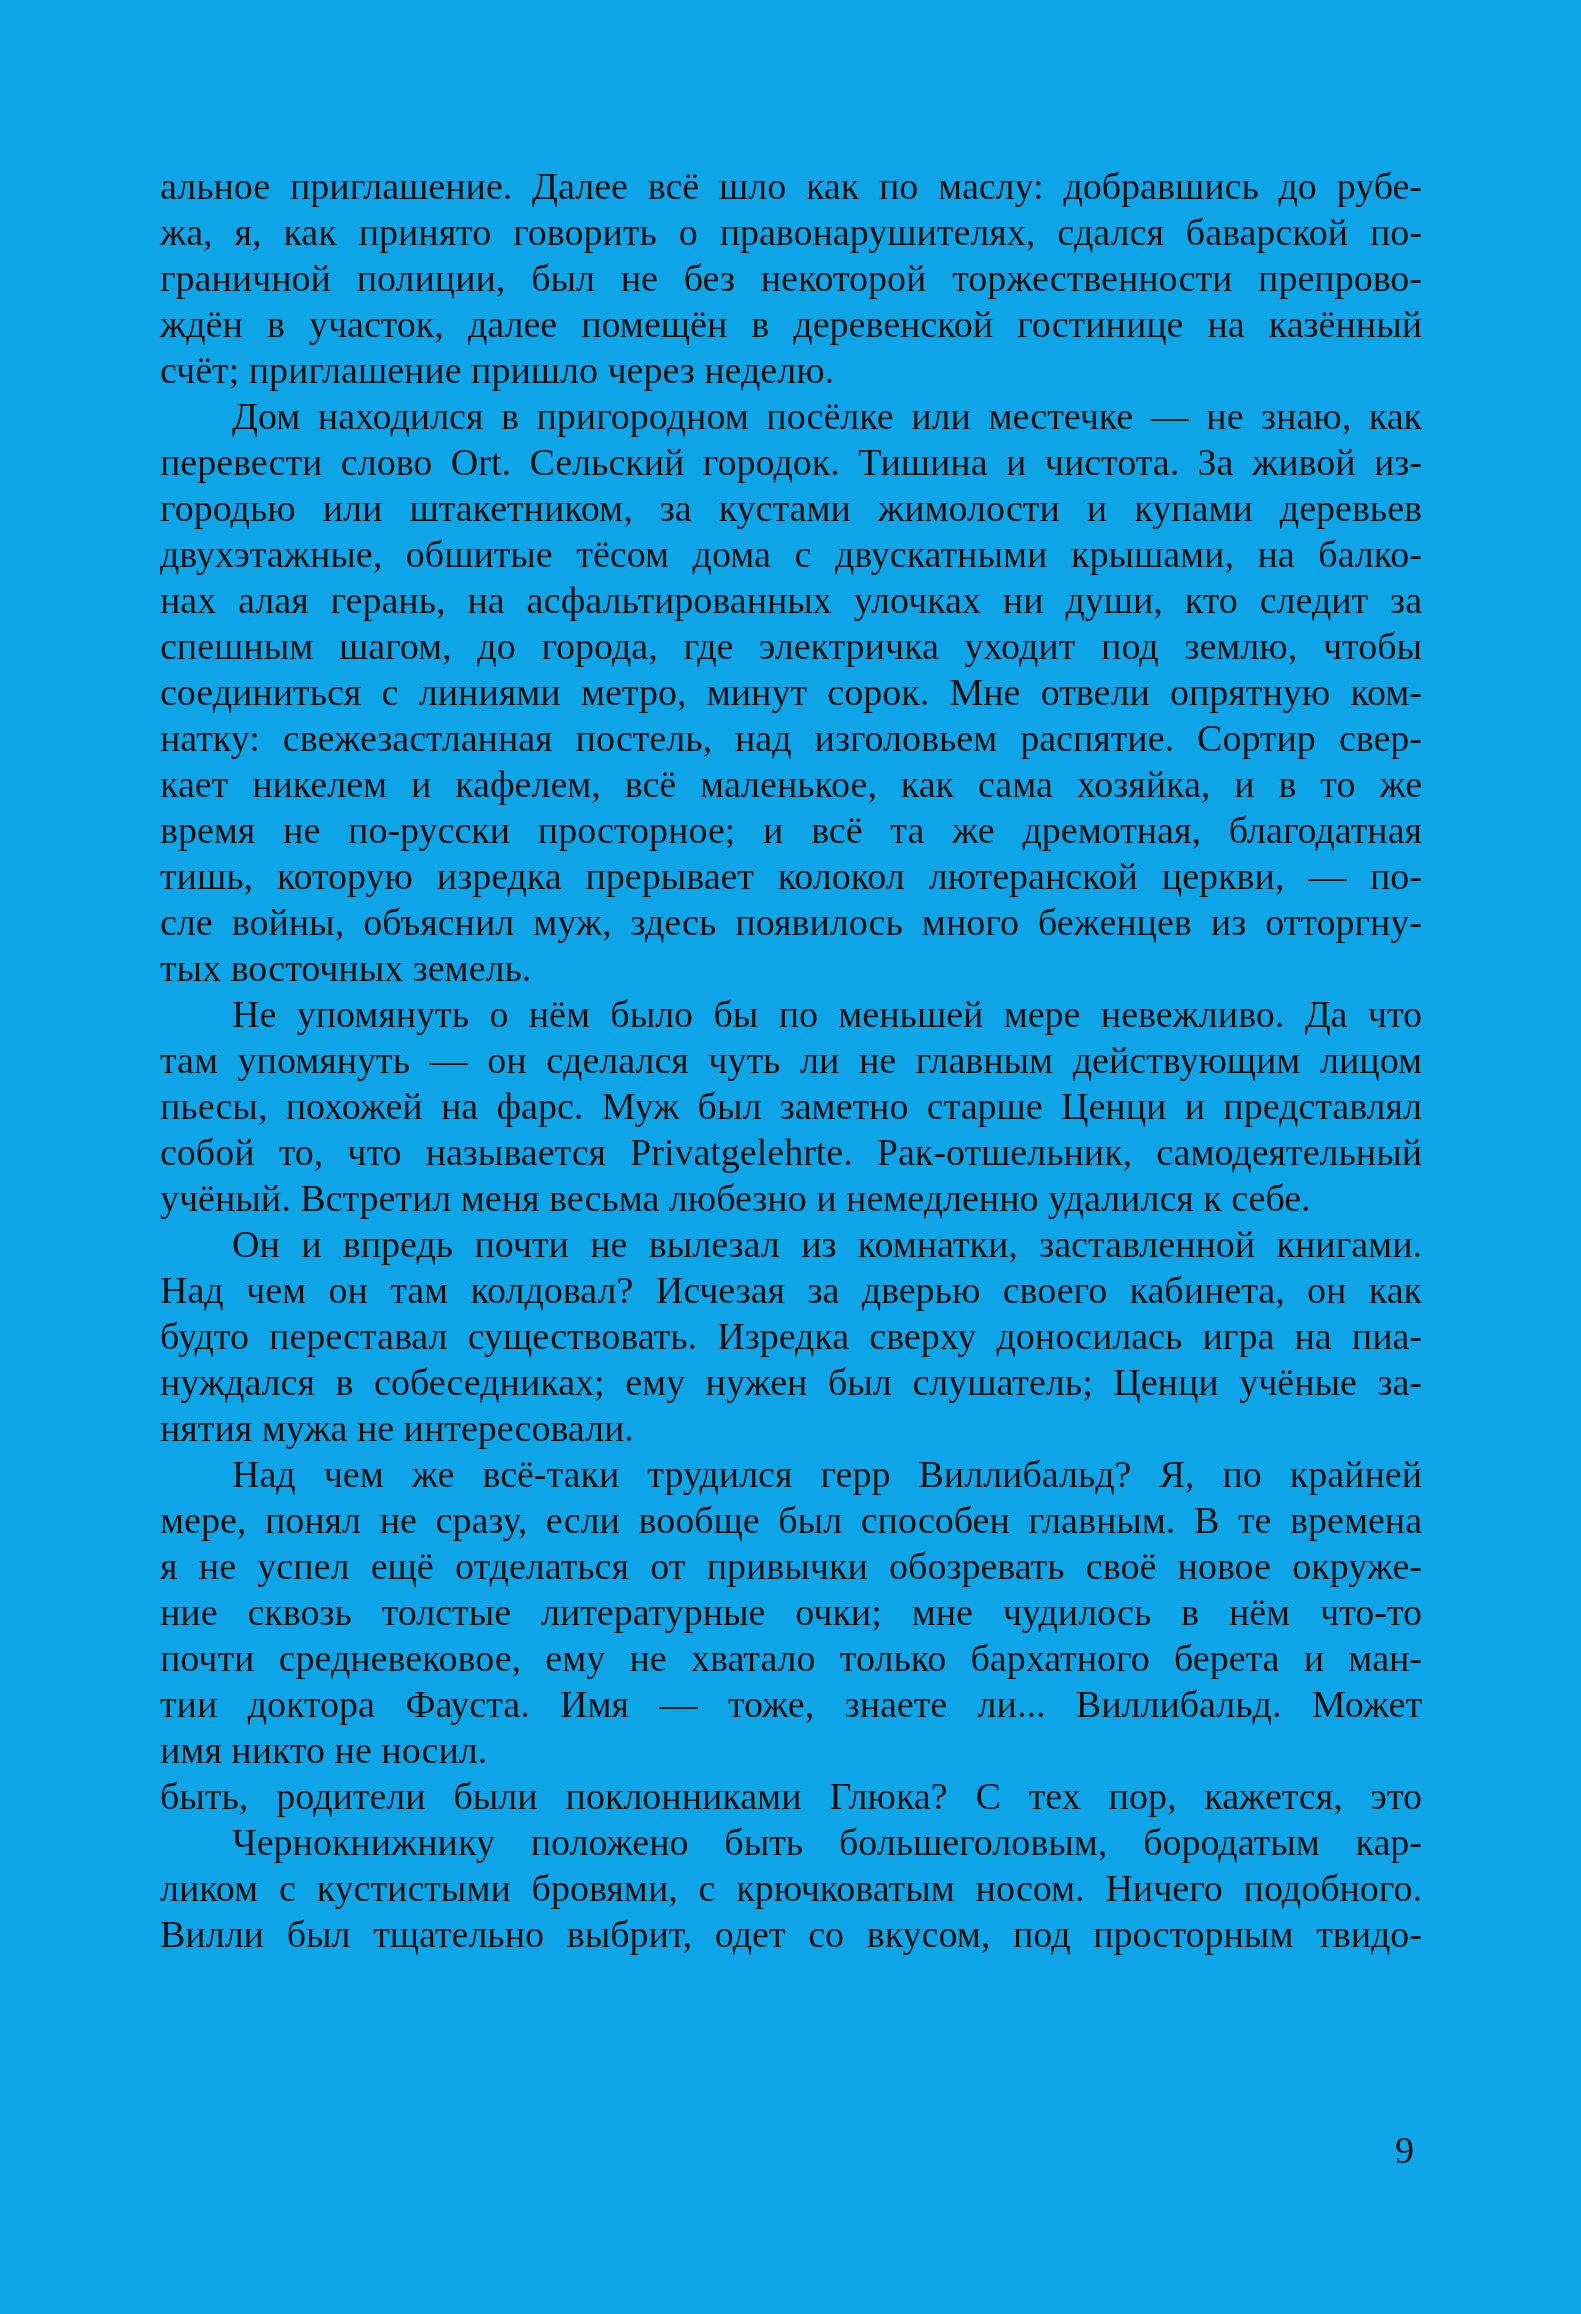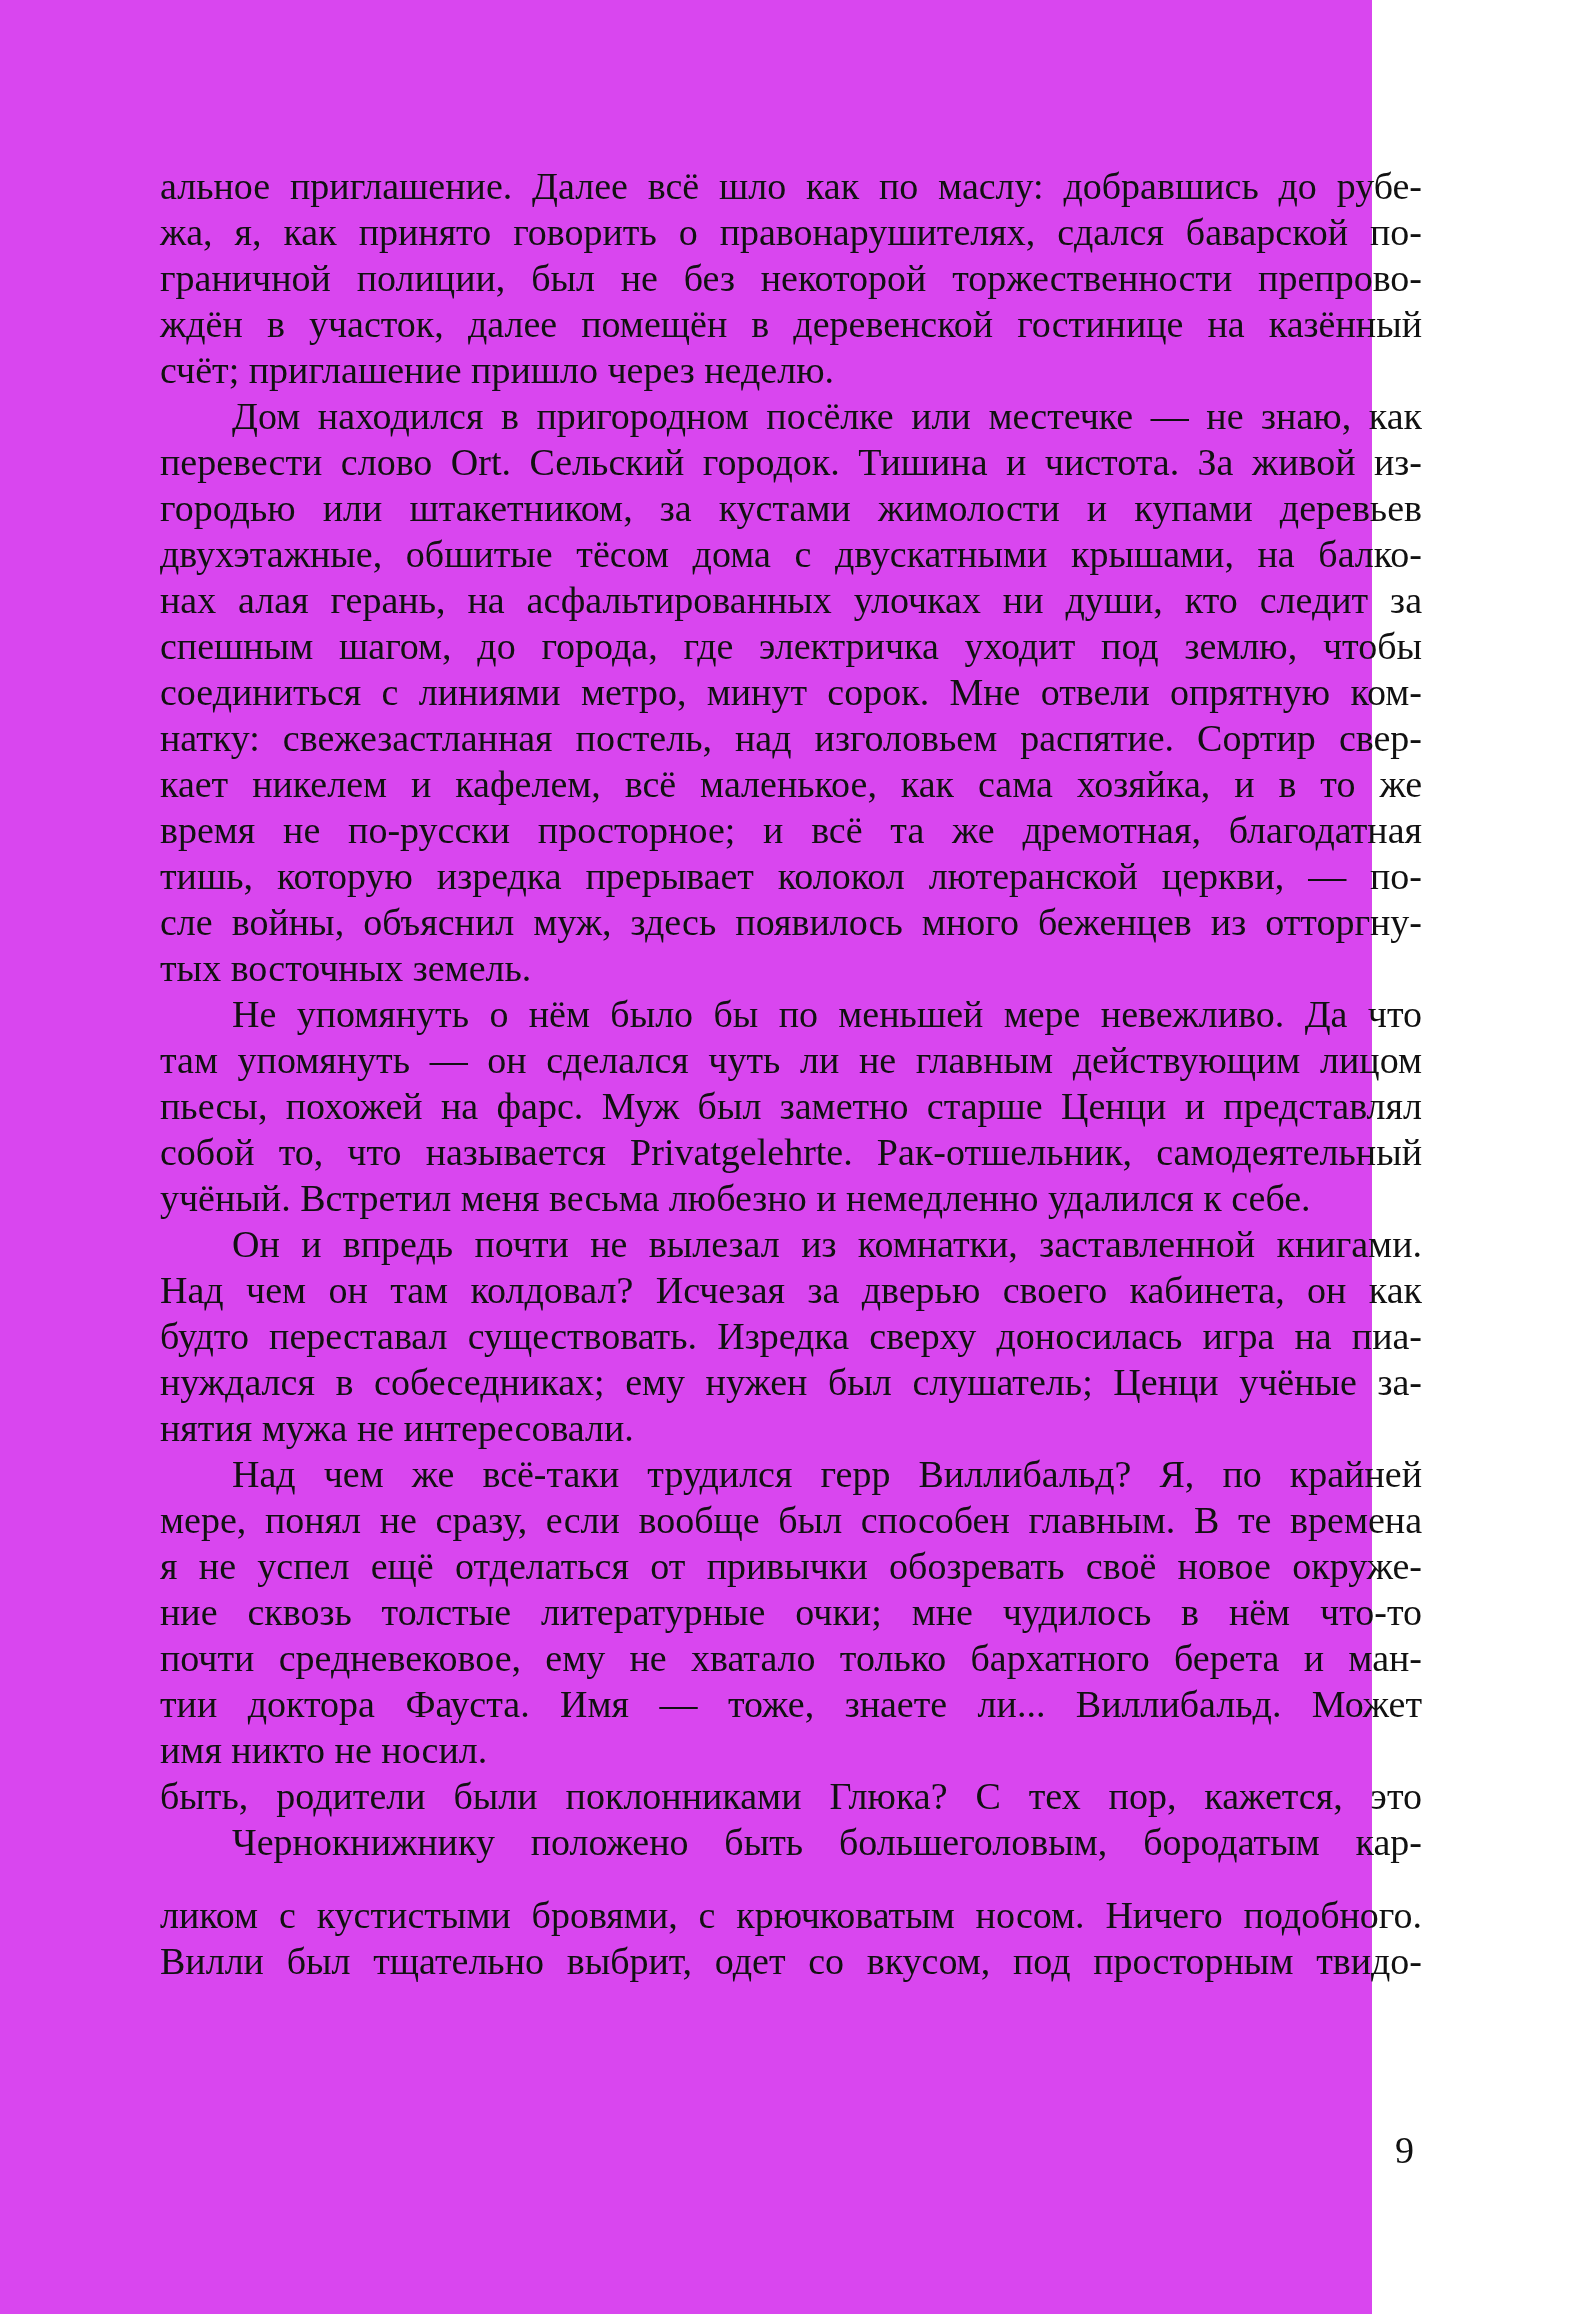--- a/index.html
+++ b/index.html
@@ -1,17 +1,17 @@
 <!DOCTYPE html>
 <html><head>
 <meta charset="utf-8">
 <style>
   html, body { margin: 0; padding: 0; background: #ffffff; }
   body { width: 1581px; height: 2314px; position: relative; overflow: hidden; }
-  .page { position: absolute; left: 0; top: 0; width: 1372px; height: 2314px; background: #d946ef; }
+  .page { position: absolute; left: 0; top: 0; width: 1581px; height: 2314px; background: #0ea5e9; }
   .text-block {
     position: absolute;
     left: 160px;
     top: 163px;
     width: 1262px;
     font-family: "Liberation Serif", "DejaVu Serif", serif;
     font-size: 38px;
     color: #111111;
   }
   .line {
@@ -81,19 +81,19 @@
         <div class="line" style="white-space: nowrap;">мере, понял не сразу, если вообще был способен главным. В те времена</div>
         <div class="line" style="white-space: nowrap;">я не успел ещё отделаться от привычки обозревать своё новое окруже-</div>
         <div class="line" style="white-space: nowrap;">ние сквозь толстые литературные очки; мне чудилось в нём что-то</div>
         <div class="line" style="white-space: nowrap;">почти средневековое, ему не хватало только бархатного берета и ман-</div>
         <div class="line" style="white-space: nowrap;">тии доктора Фауста. Имя — тоже, знаете ли... Виллибальд. Может</div>
         <div class="line last" style="white-space: nowrap;">имя никто не носил.</div>
         <div class="line" style="white-space: nowrap;">быть, родители были поклонниками Глюка? С тех пор, кажется, это</div>
       </div>
       <div>
         <div class="line indent" style="white-space: nowrap;">Чернокнижнику положено быть большеголовым, бородатым кар-</div>
-        <div class="line" style="white-space: nowrap; margin-top: 27px;">ликом с кустистыми бровями, с крючковатым носом. Ничего подобного.</div>
+        <div class="line" style="white-space: nowrap;">ликом с кустистыми бровями, с крючковатым носом. Ничего подобного.</div>
         <div class="line" style="white-space: nowrap;">Вилли был тщательно выбрит, одет со вкусом, под просторным твидо-</div>
       </div>
     </div>
   <div class="page-number">9</div>
 </div>
 
 
 </body></html>

